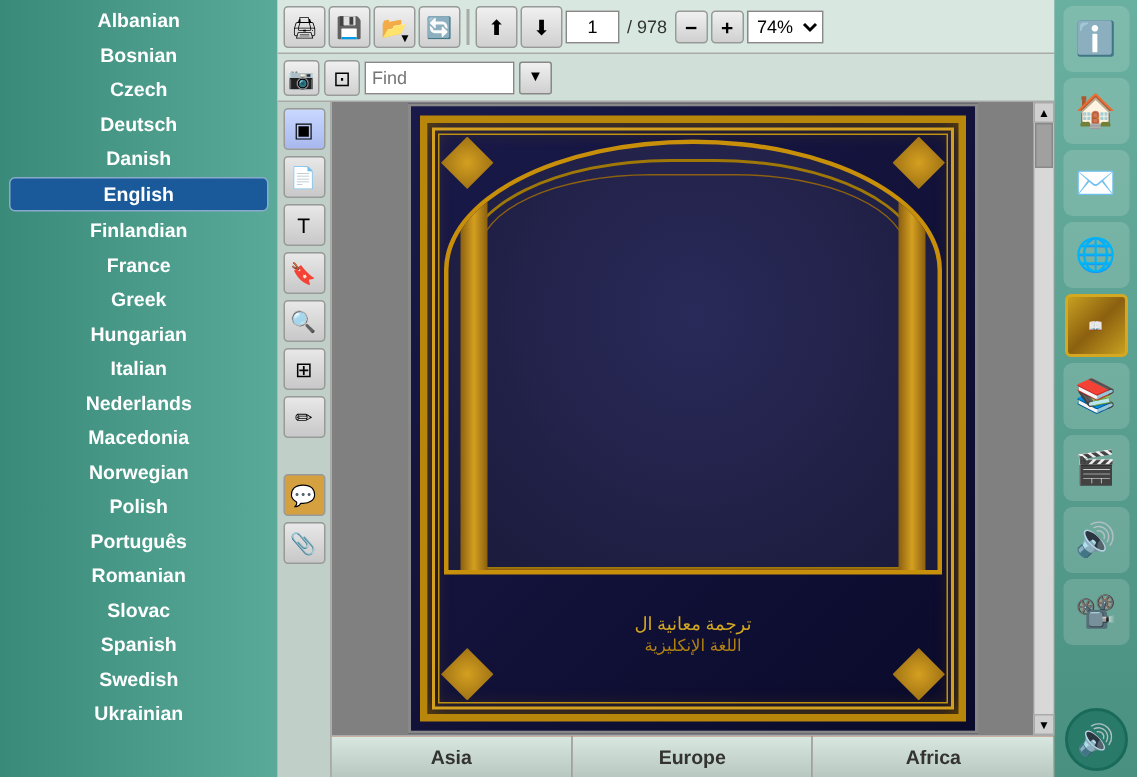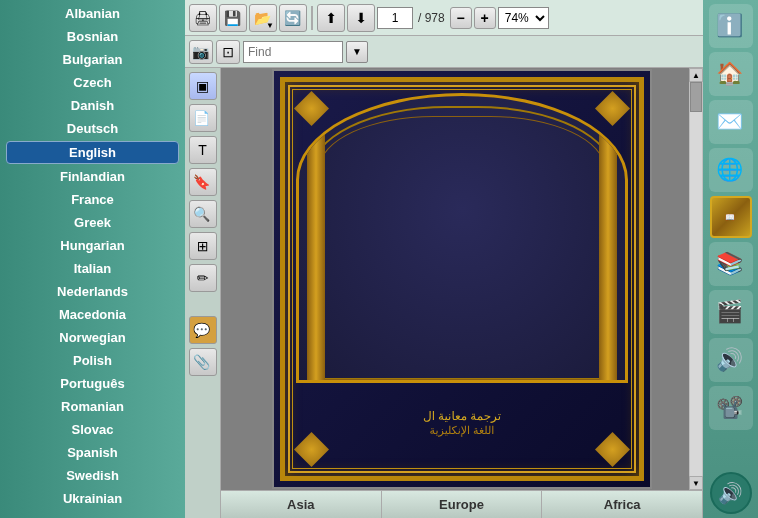--- a/index.html
+++ b/index.html
@@ -314,24 +314,23 @@
       cursor: pointer;
       border: 2px solid #1a6a5a;
     }
   </style>
 </head>
 <body>
 
 <div class="sidebar">
 <div class="sidebar-item">Albanian</div>
     <div class="sidebar-item">Bosnian</div>
-    <div class="sidebar-item">Bulgarian</div>
     <div class="sidebar-item">Czech</div>
+    <div class="sidebar-item">Deutsch</div>
     <div class="sidebar-item">Danish</div>
-    <div class="sidebar-item">Deutsch</div>
     <div class="sidebar-item active">English</div>
     <div class="sidebar-item">Finlandian</div>
     <div class="sidebar-item">France</div>
     <div class="sidebar-item">Greek</div>
     <div class="sidebar-item">Hungarian</div>
     <div class="sidebar-item">Italian</div>
     <div class="sidebar-item">Nederlands</div>
     <div class="sidebar-item">Macedonia</div>
     <div class="sidebar-item">Norwegian</div>
     <div class="sidebar-item">Polish</div>

